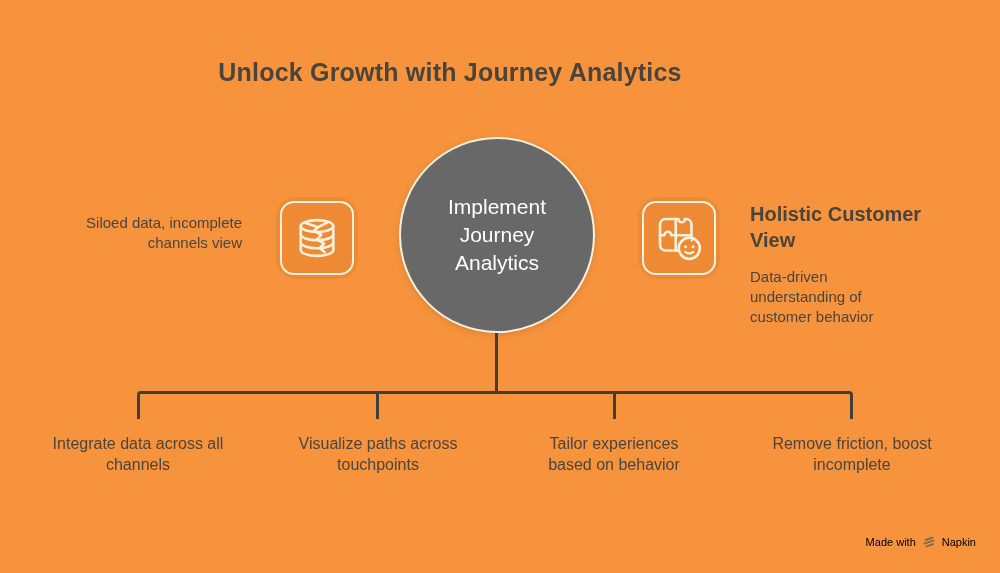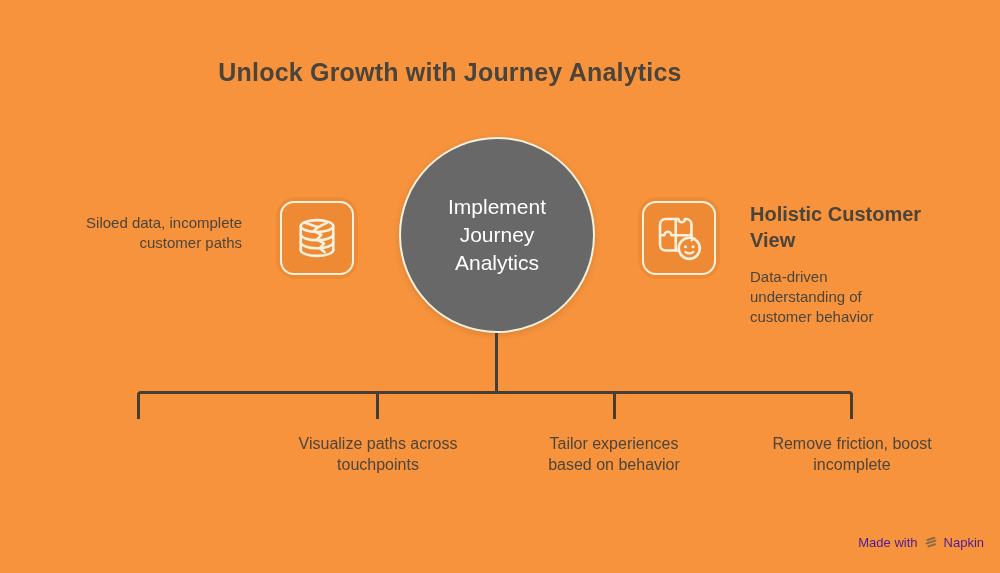--- a/index.html
+++ b/index.html
@@ -63,35 +63,35 @@
     position:absolute; top:433px; width:240px; text-align:center;
     font-size:16px; line-height:21px; color:#4C453C;
   }
   .outcome.o1 { left:18px; }   
   .outcome.o2 { left:258px; }  
   .outcome.o3 { left:494px; }  
   .outcome.o4 { left:732px; }  
 
   
   .watermark {
-    position:absolute; right:16px; top:532px; height:20px;
+    position:absolute; right:24px; top:532px; height:20px;
     display:flex; align-items:center; gap:6px;
-    font-size:13px; color:#4c1d95; text-decoration:none;
+    font-size:11px; color:#000000; text-decoration:none;
   }
 </style>
 </head>
 <body>
 
 <div class="canvas">
 
   <div class="title">Unlock Growth with Journey Analytics</div>
 
   <div class="left-block">
     <div class="side-desc pre">Siloed data, incomplete
-customer paths</div>
+channels view</div>
   </div>
 
   <div class="tile left">
     <svg viewBox="0 0 48 48" fill="none" stroke="#F8F1DE" stroke-width="2.4" stroke-linecap="round" stroke-linejoin="round">
       <ellipse cx="24" cy="13" rx="15" ry="5.5"></ellipse>
       <path d="M9 13 V35"></path>
       <path d="M39 13 V35"></path>
       <path d="M9 20.5 c0 3 6.7 5.5 15 5.5 s15 -2.5 15 -5.5"></path>
       <path d="M9 28 c0 3 6.7 5.5 15 5.5 s15 -2.5 15 -5.5"></path>
       <path d="M9 35 c0 3 6.7 5.5 15 5.5 s15 -2.5 15 -5.5"></path>
@@ -125,20 +125,22 @@
     <div class="side-desc pre">Data-driven
 understanding of
 customer behavior</div>
   </div>
 
   <div class="stem"></div>
   <div class="bracket"></div>
   <div class="stub s2"></div>
   <div class="stub s3"></div>
 
+  <div class="outcome o1 pre">Integrate data across all
+channels</div>
   <div class="outcome o2 pre">Visualize paths across
 touchpoints</div>
   <div class="outcome o3 pre">Tailor experiences
 based on behavior</div>
   <div class="outcome o4 pre">Remove friction, boost
 incomplete</div>
 
   <a class="watermark">
     <span>Made with</span>
     <svg width="14" height="14" viewBox="0 0 14 14" fill="none" stroke="#8C6A45" stroke-width="2" stroke-linecap="round">

